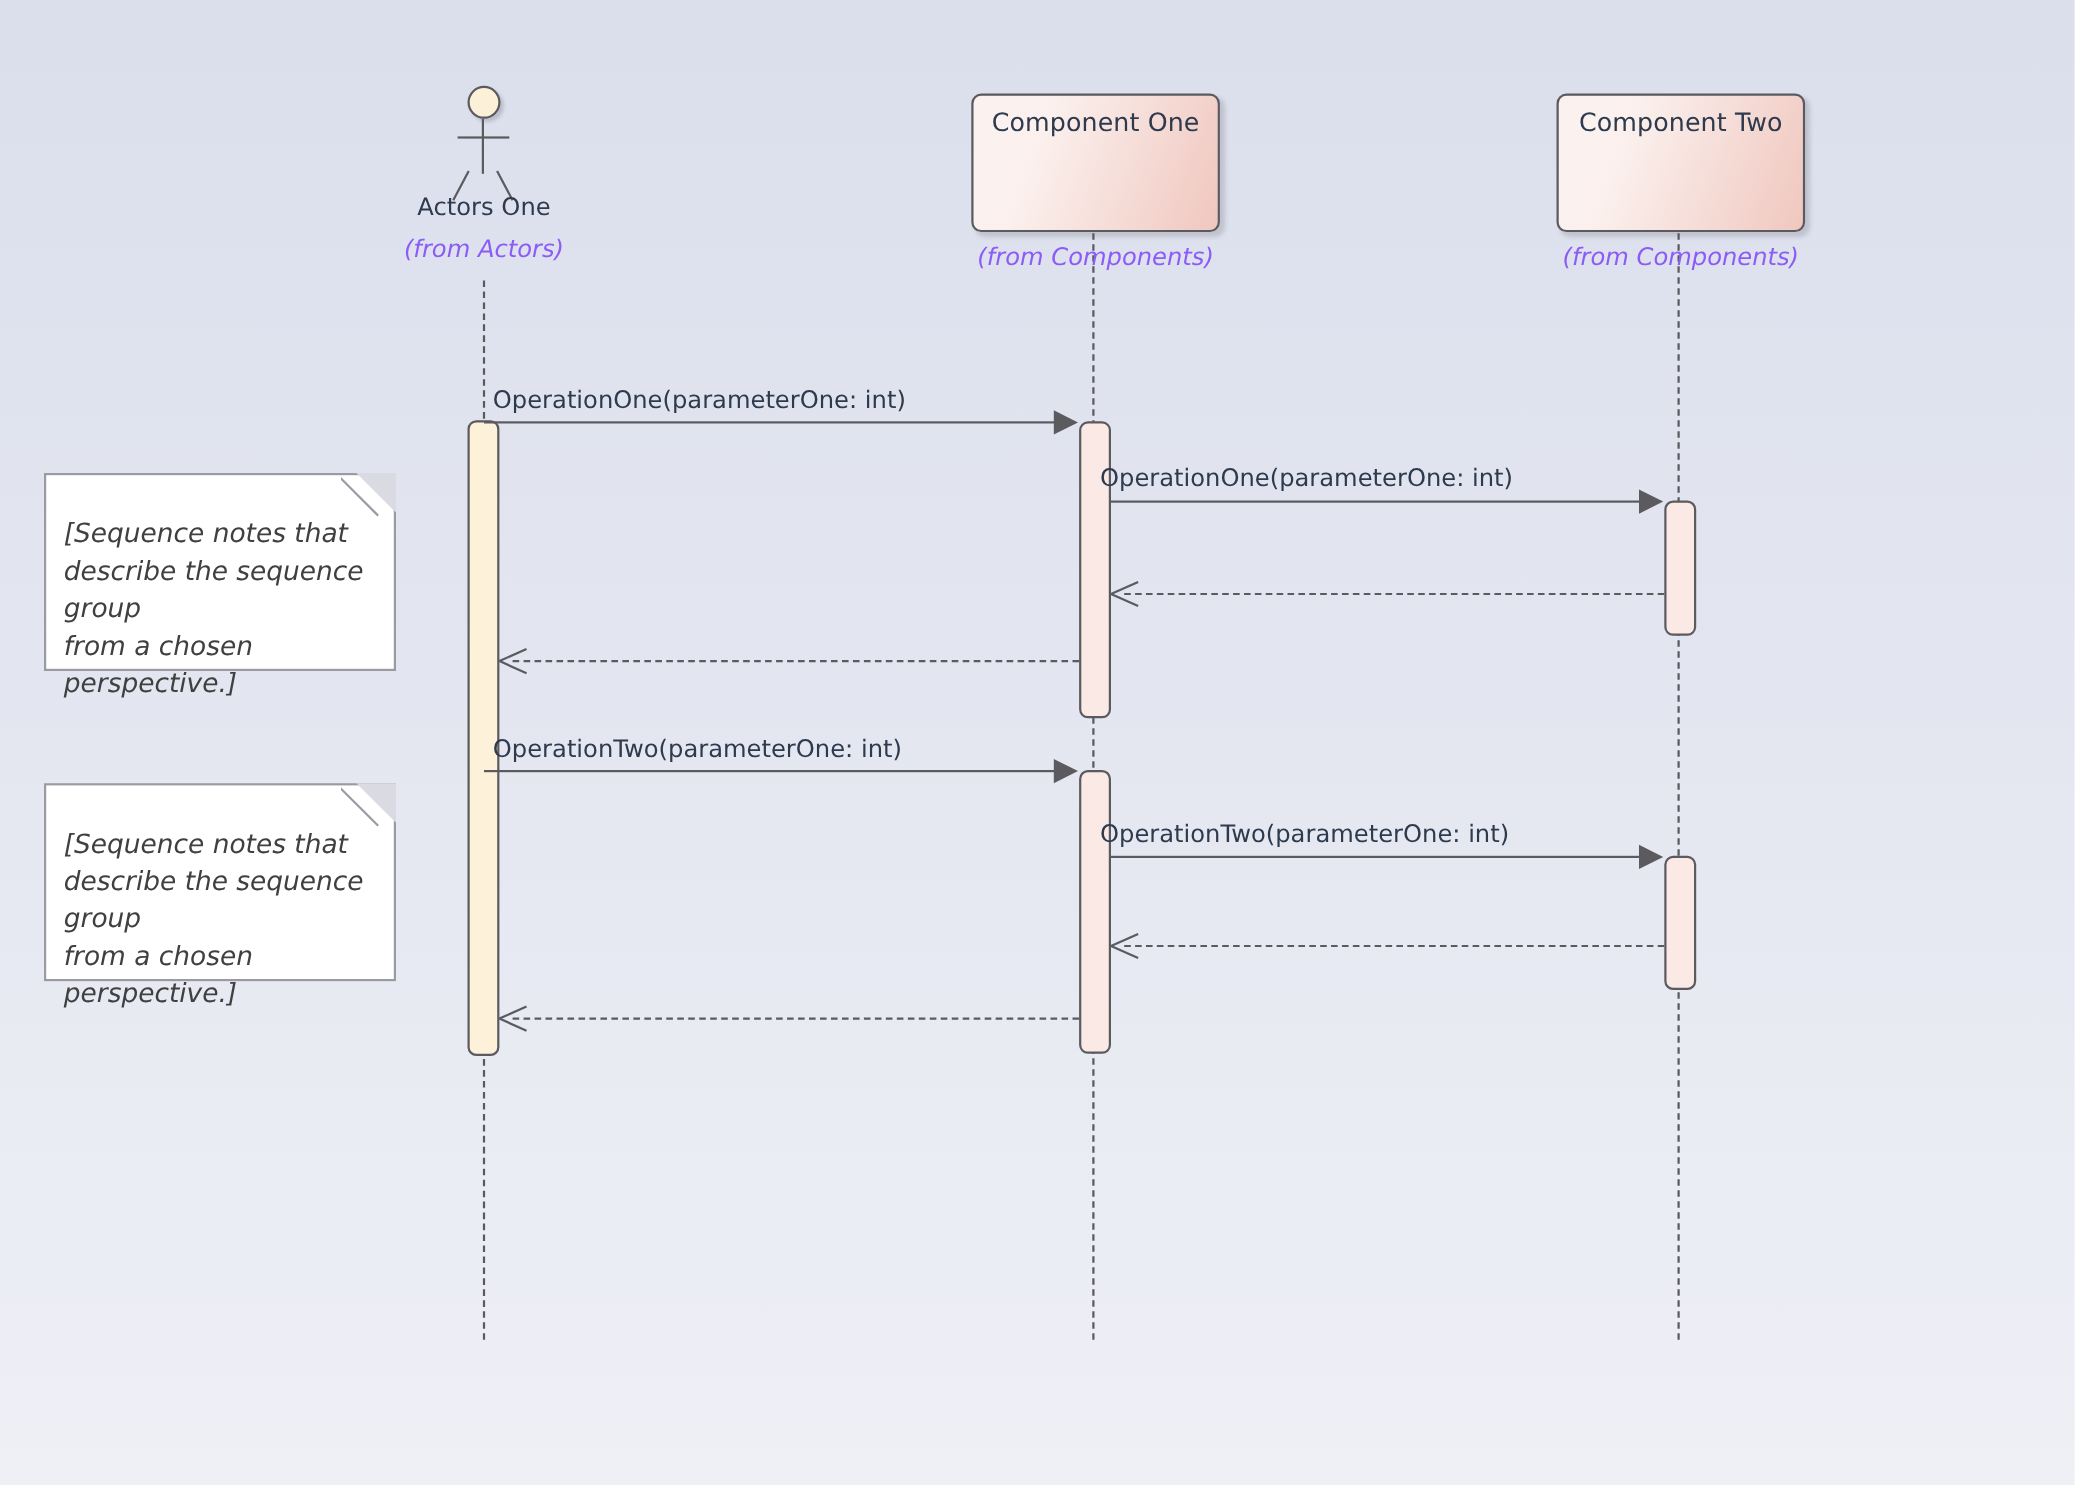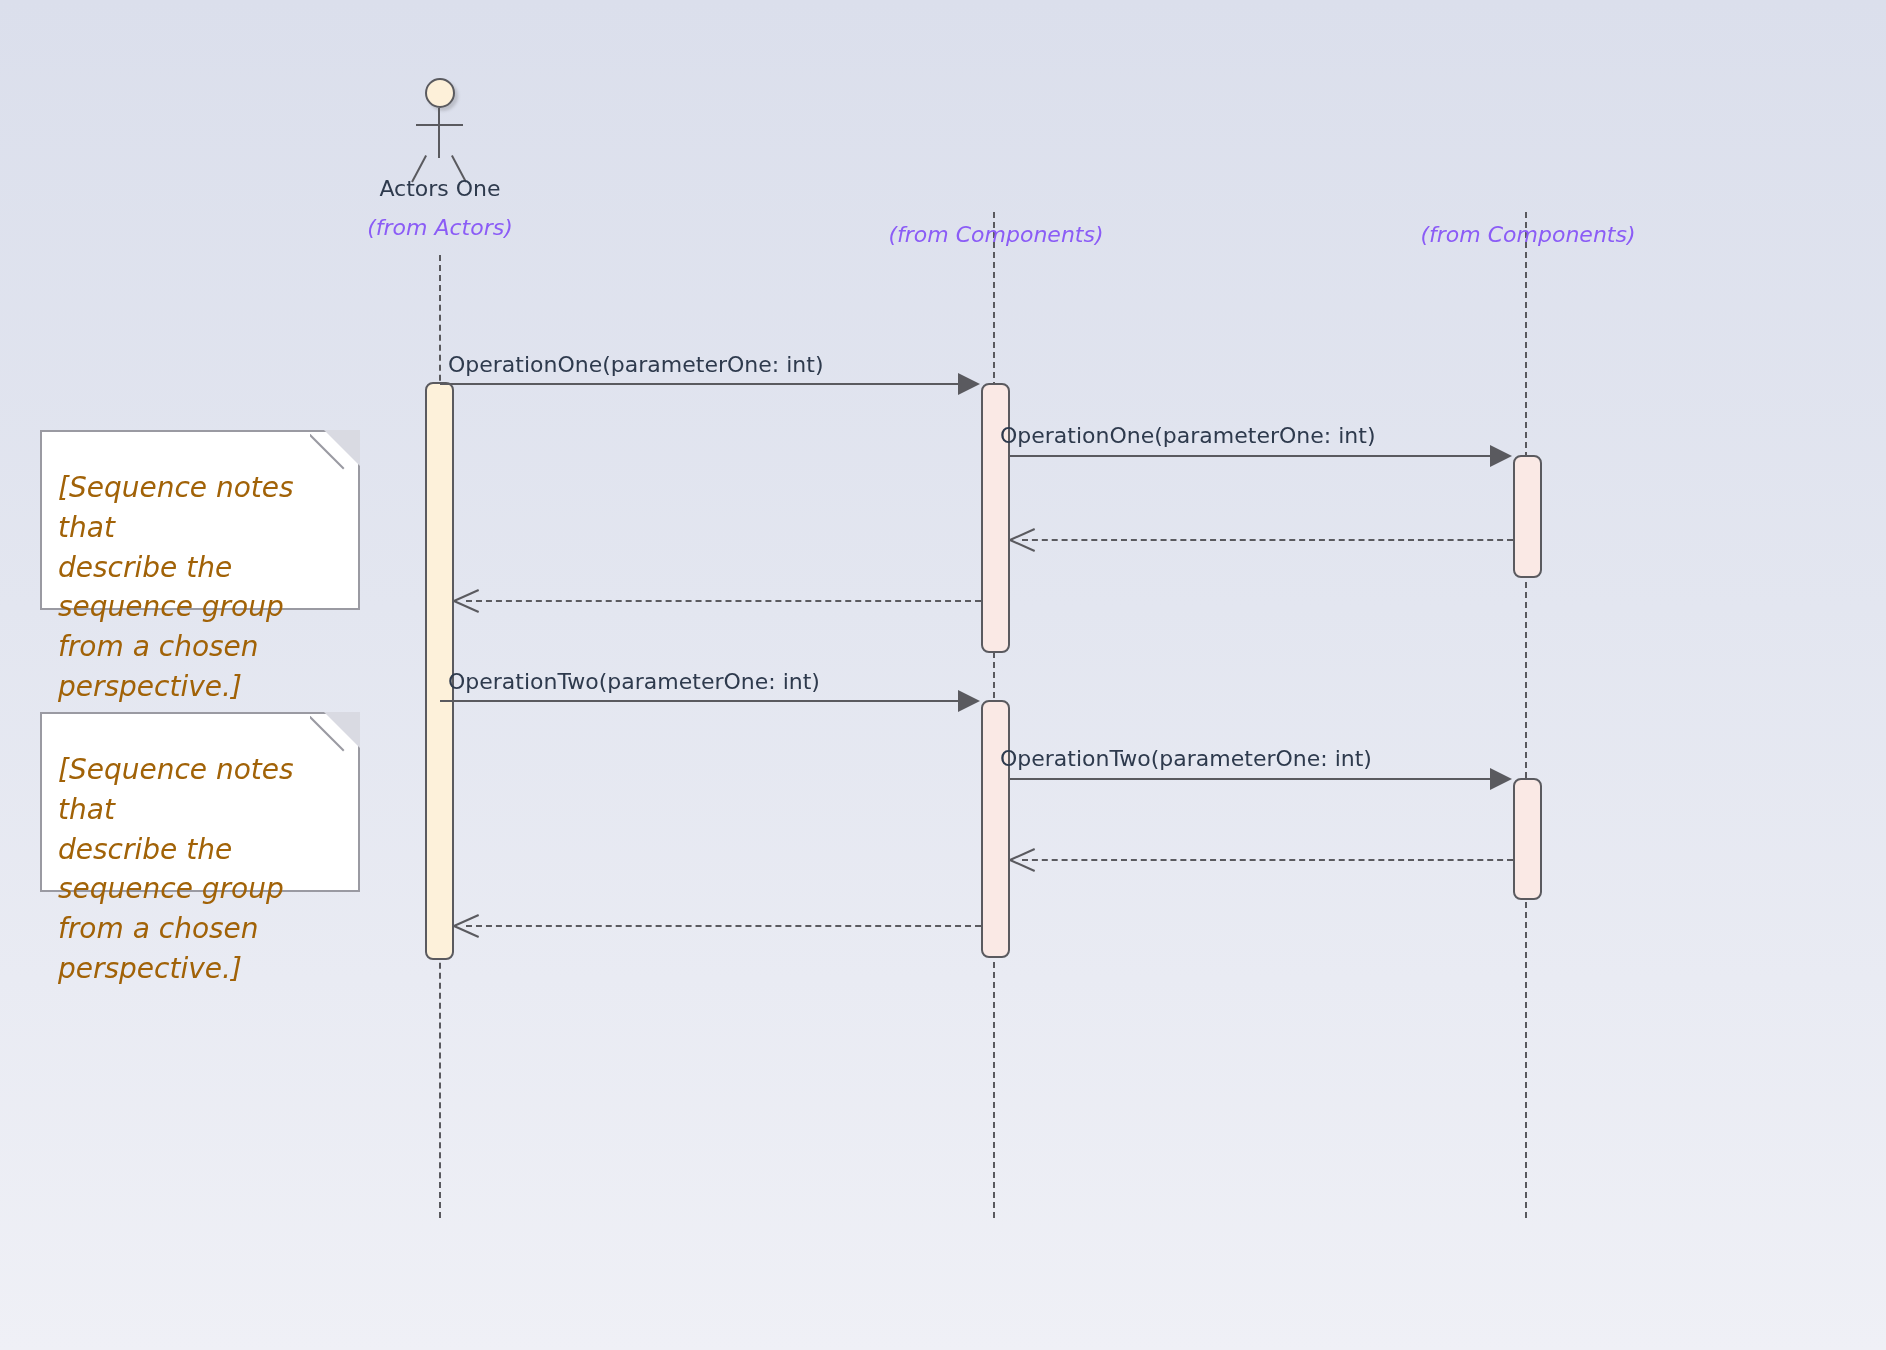--- a/index.html
+++ b/index.html
@@ -163,23 +163,23 @@
     height: 0;
     border-top: 2px solid #9a9aa2;
     transform: rotate(45deg);
     transform-origin: 0 50%;
   }
   .note-text {
     position: absolute;
     left: 16px;
     right: 14px;
     top: 36px;
-    font-size: 28px;
+    font-size: 24px;
     font-style: italic;
-    color: #a16207;
+    color: #404040;
     line-height: 1.42;
   }
 </style>
 </head>
 <body>
 
 <div id="canvas">
 
   <div class="lifeline" style="left:439px; top:255px; height:963px;"></div>
   <div class="lifeline" style="left:993px; top:212px; height:1006px;"></div>
@@ -189,22 +189,28 @@
     <div class="actor-head" style="left:30px; top:0px;"></div>
     <div class="actor-body" style="left:43px; top:30px; width:2px; height:50px;"></div>
     <div class="actor-arms" style="left:21px; top:46px; width:47px; height:2px;"></div>
     <div class="actor-leg" style="left:30px; top:78px; width:2px; height:30px; transform:rotate(28deg); transform-origin: 100% 0;"></div>
     <div class="actor-leg" style="left:56px; top:78px; width:2px; height:30px; transform:rotate(-28deg); transform-origin: 0 0;"></div>
   </div>
 
   <div class="head-label" style="left:340px; top:176px; width:200px;">Actors One</div>
   <div class="head-from" style="left:340px; top:215px; width:200px;">(from Actors)</div>
 
+  <div class="comp-box" style="left:883px; top:85px; width:226px; height:126px;">
+    <div class="comp-title">Component One</div>
+  </div>
   <div class="head-from" style="left:884px; top:222px; width:224px;">(from Components)</div>
 
+  <div class="comp-box" style="left:1415px; top:85px; width:226px; height:126px;">
+    <div class="comp-title">Component Two</div>
+  </div>
   <div class="head-from" style="left:1416px; top:222px; width:224px;">(from Components)</div>
 
   <div class="activation act-actor" style="left:425px; top:382px; width:29px; height:578px;"></div>
 
   <div class="activation act-comp" style="left:981px; top:383px; width:29px; height:270px;"></div>
 
   <div class="activation act-comp" style="left:981px; top:700px; width:29px; height:258px;"></div>
 
   <div class="activation act-comp" style="left:1513px; top:455px; width:29px; height:123px;"></div>
 

